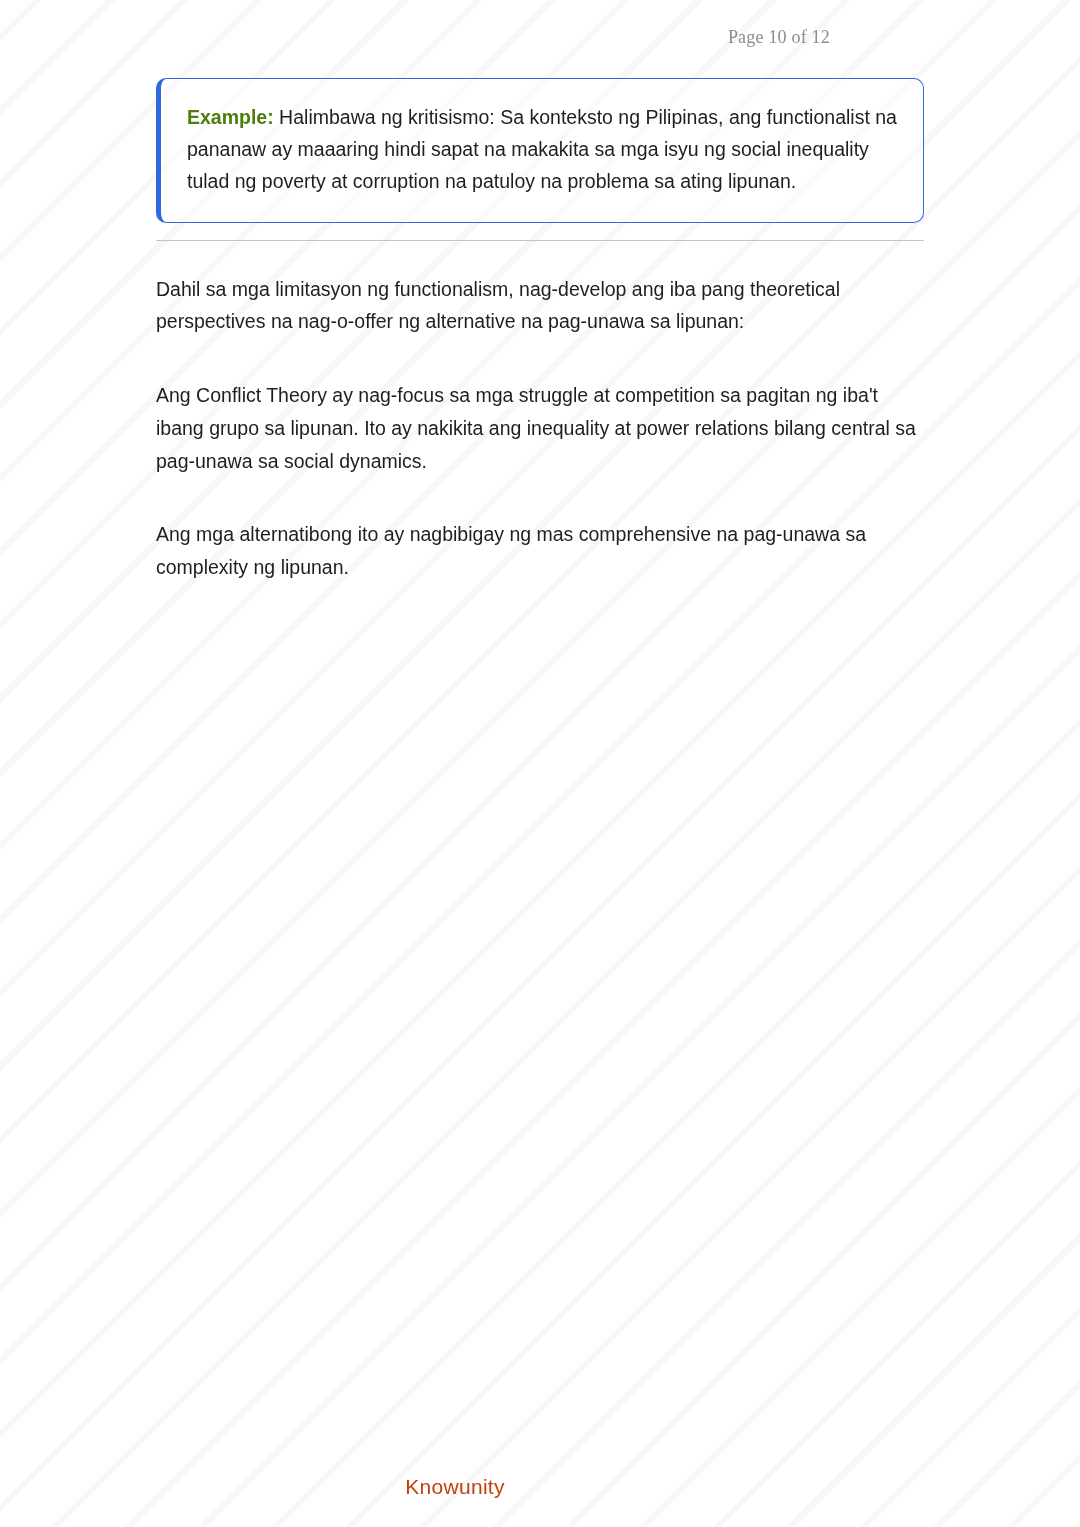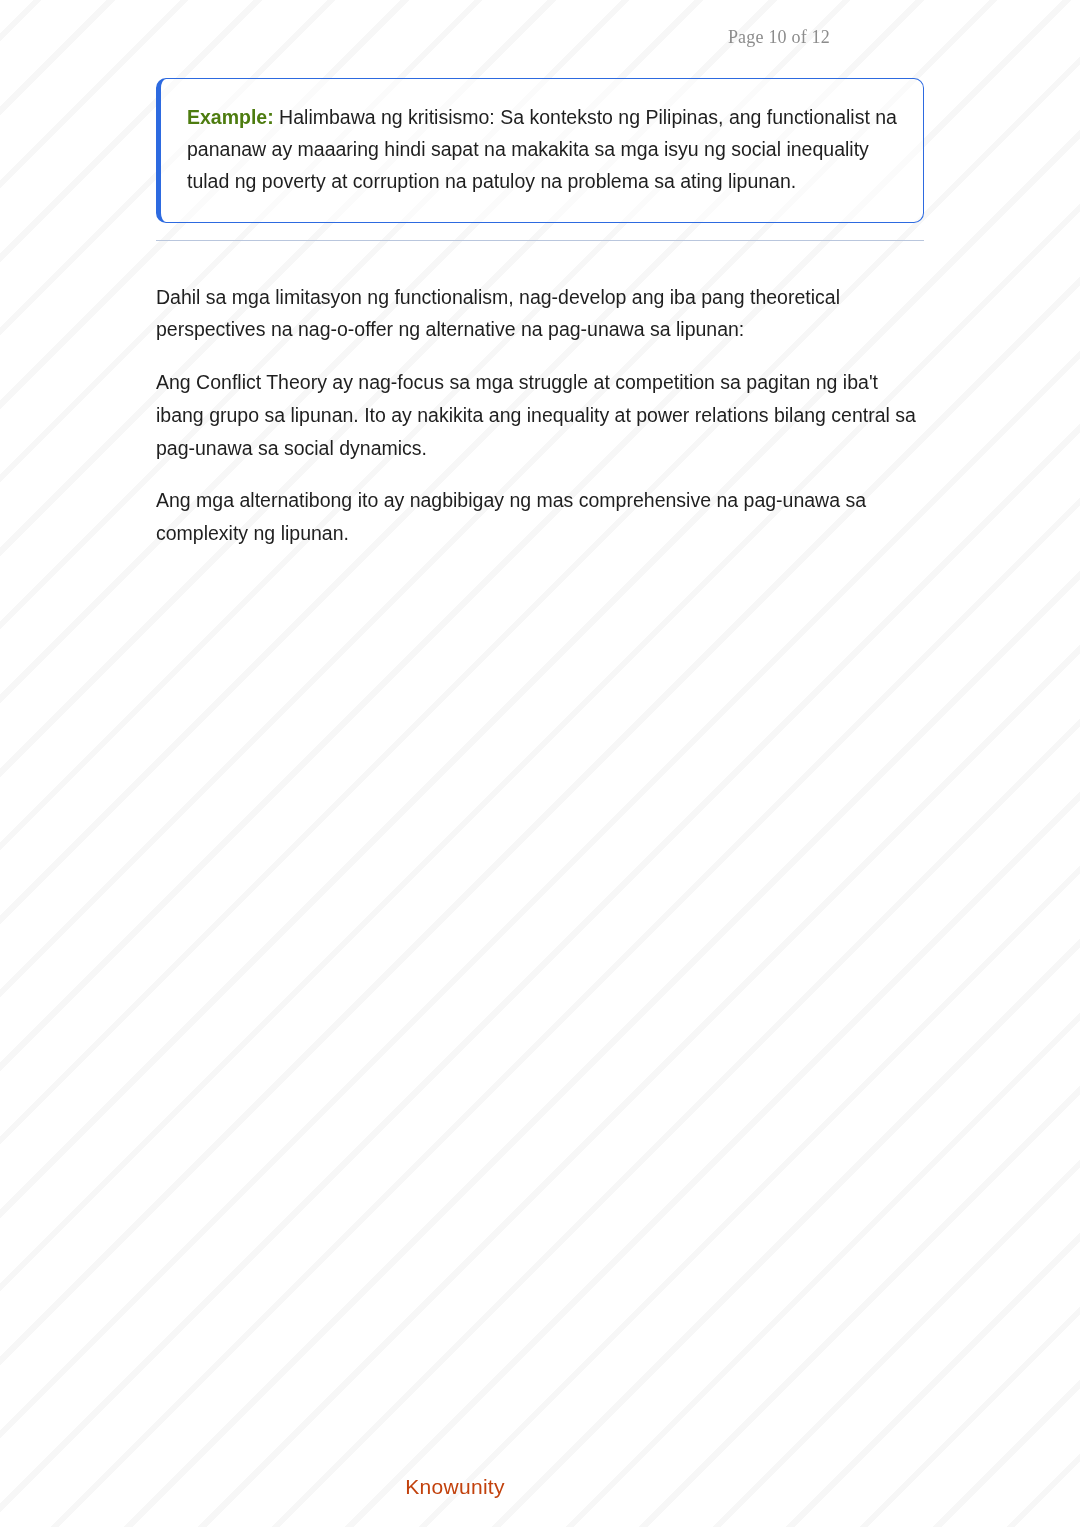--- a/index.html
+++ b/index.html
@@ -82,27 +82,27 @@
     letter-spacing: 0.1px;
   }
   .section-rule {
     margin-top: 17px;
     height: 1px;
     background: #b9c6dd;
     width: 100%;
   }
 
   .body-para {
-    margin-top: 20px;
+    margin-top: 41px;
     font-size: 19.5px;
     line-height: 1.68;
     color: #1f1f1f;
   }
   .body-para.first {
-    margin-top: 40px;
+    margin-top: 32px;
   }
 
   .footer-brand {
     position: absolute;
     left: 0;
     right: 0;
     bottom: 28px;
     text-align: center;
     font-size: 21px;
     color: #c2410c;

